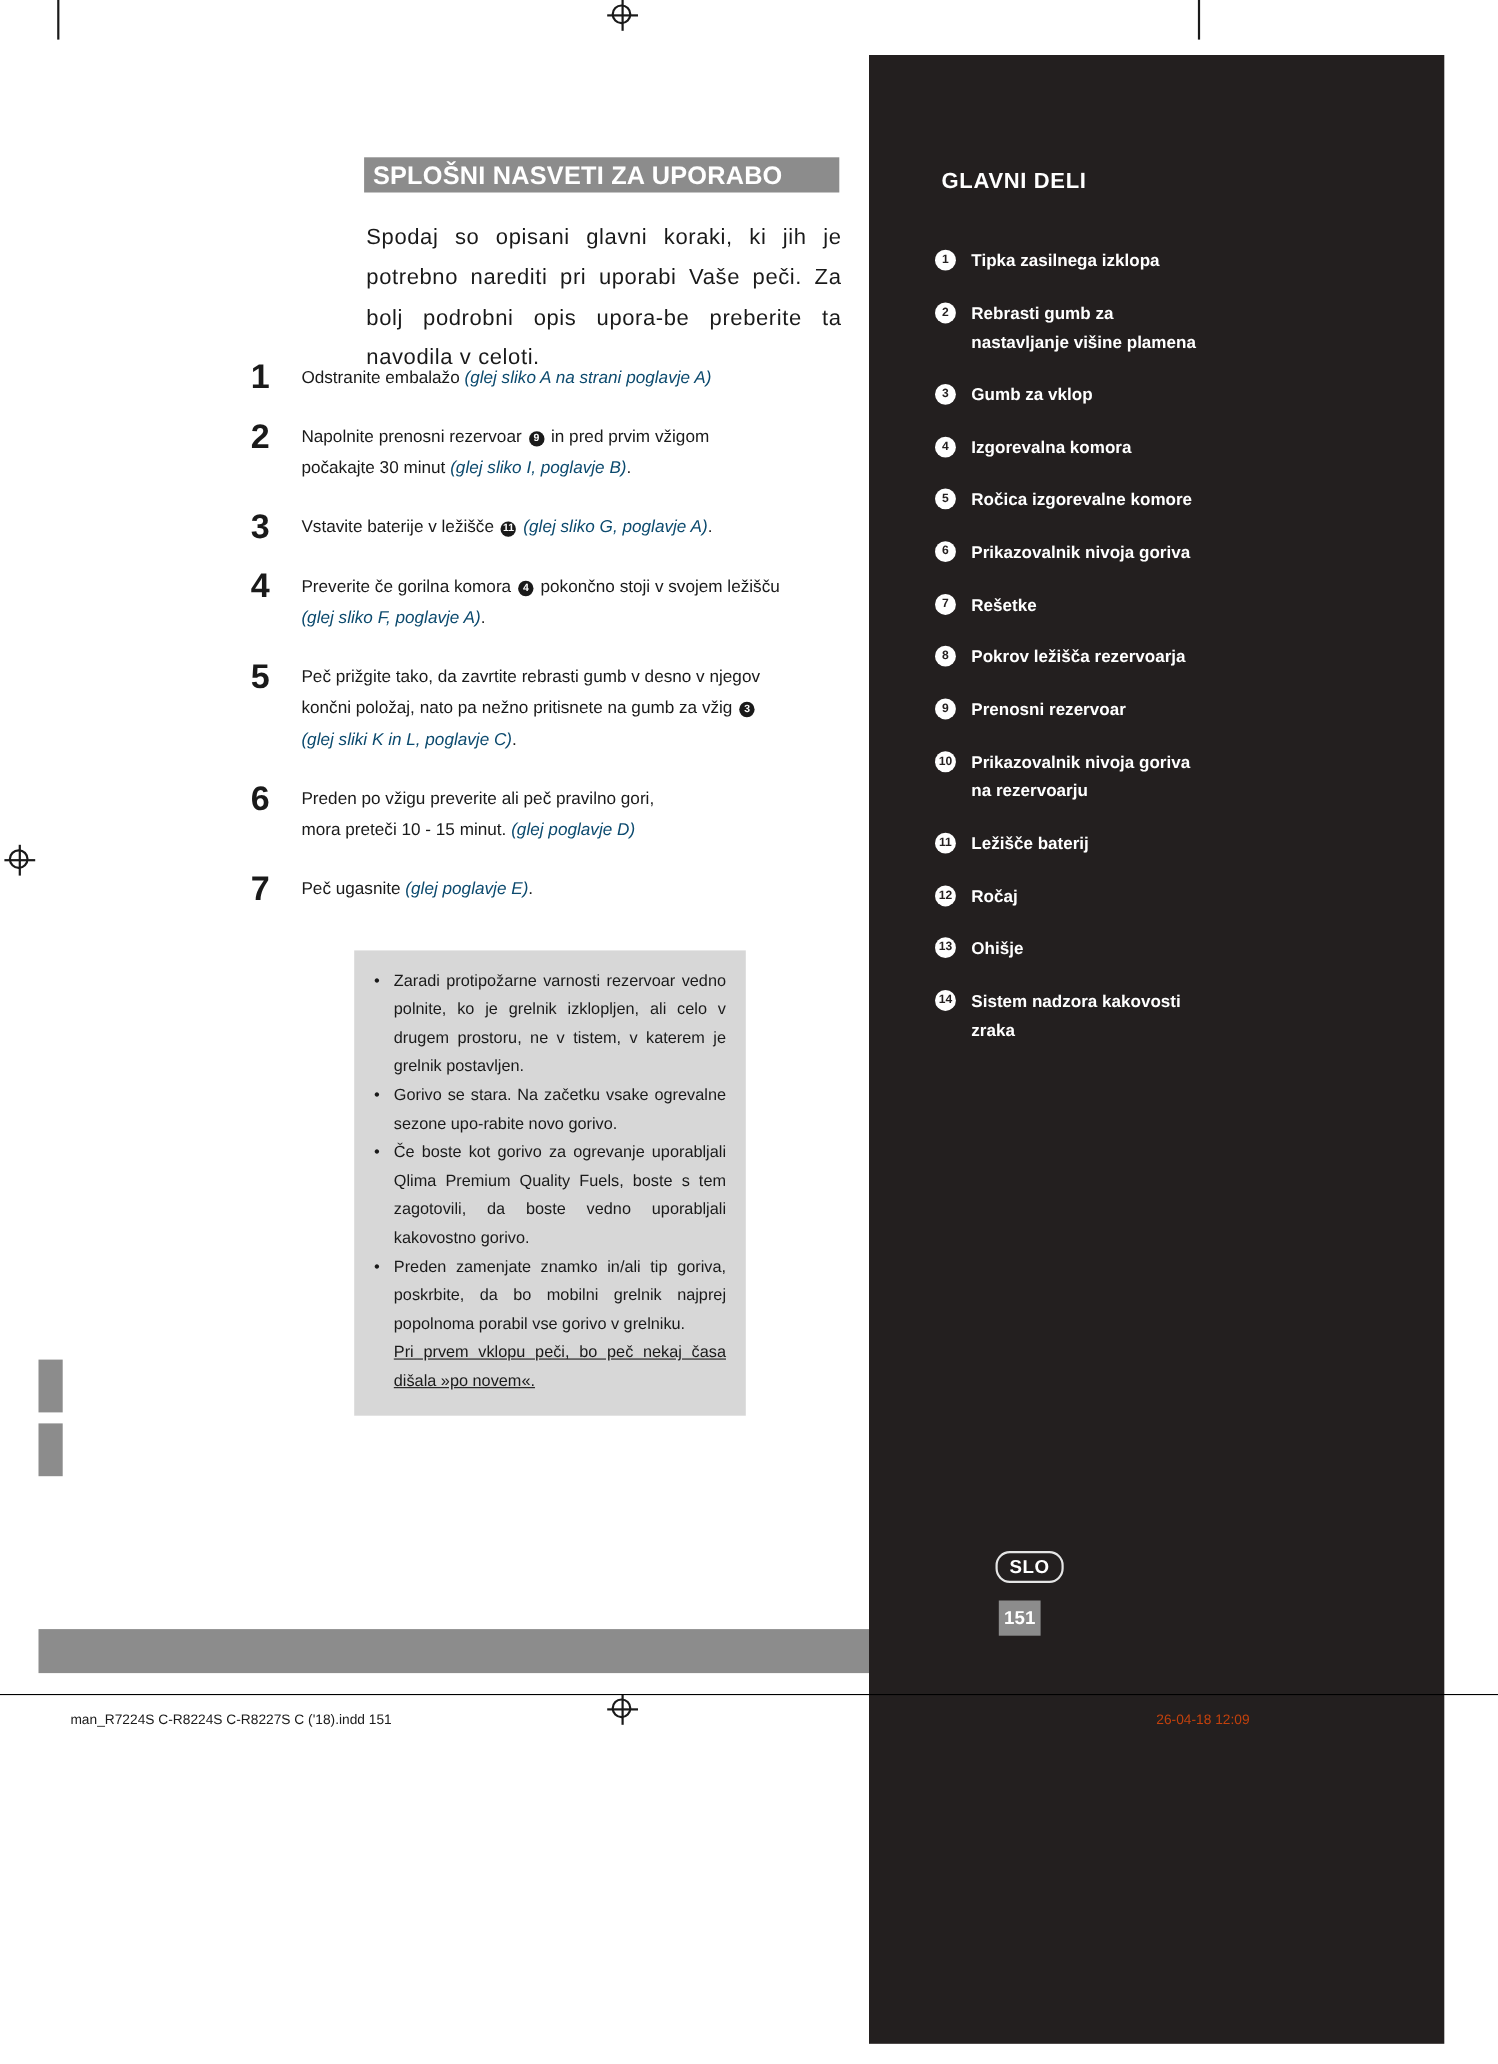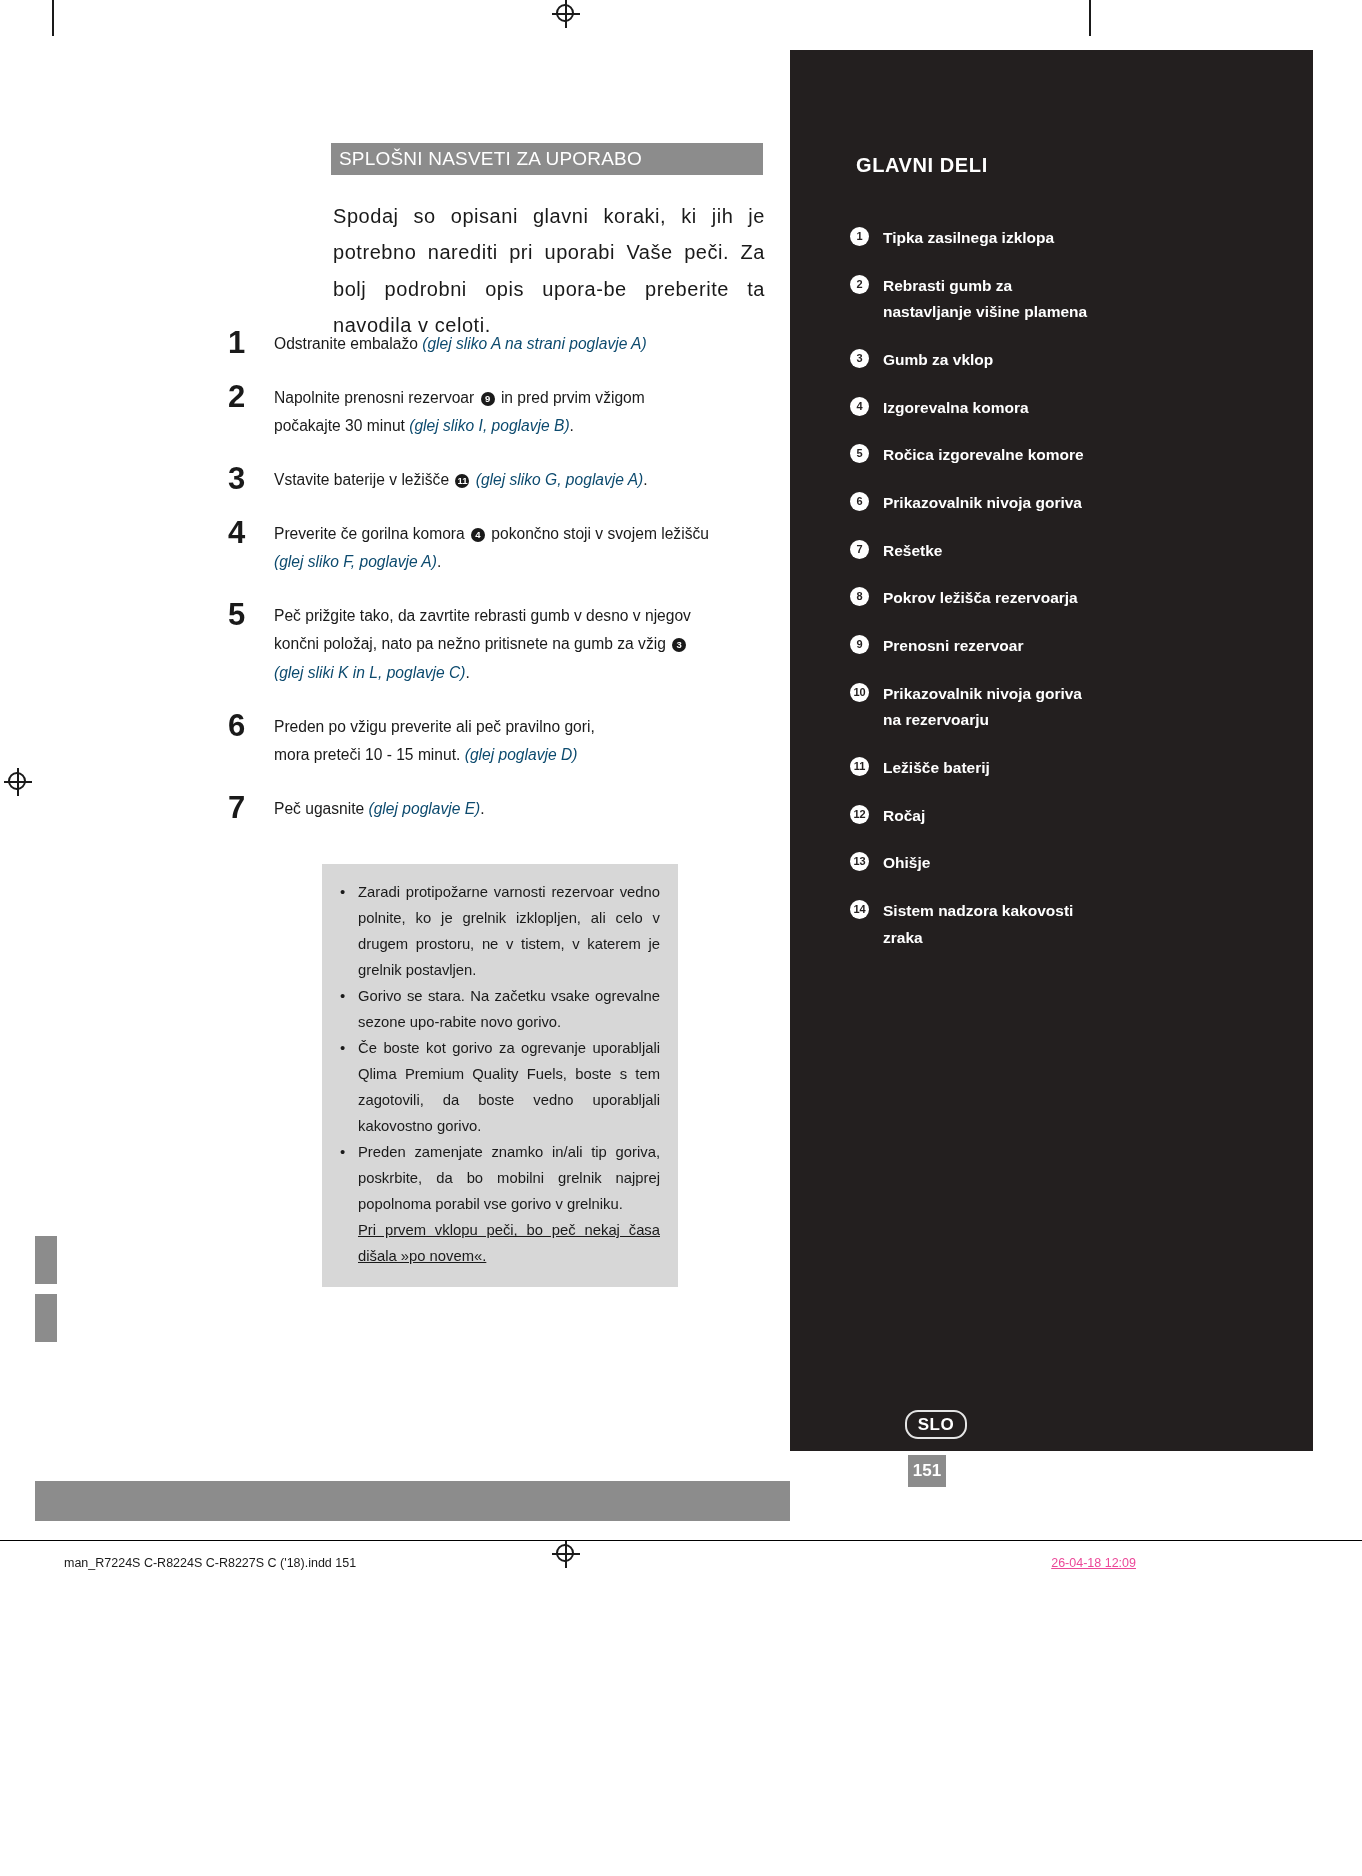--- a/index.html
+++ b/index.html
@@ -9,21 +9,21 @@
   
   .crop{position:absolute;background:#1a1a1a;}
   .reg{position:absolute;width:28px;height:28px;}
   .reg::before,.reg::after{content:"";position:absolute;background:#1a1a1a;}
   .reg::before{left:13px;top:0;width:2px;height:28px;}
   .reg::after{top:13px;left:0;height:2px;width:28px;}
   .reg .ring{position:absolute;left:4px;top:4px;width:18px;height:18px;
              border:2px solid #1a1a1a;border-radius:50%;box-sizing:border-box;}
 
   
-  .sidebar{position:absolute;left:790px;top:50px;width:523px;height:1401px;
+  .sidebar{position:absolute;left:790px;top:50px;width:523px;height:1808px;
            background:#231f1f;color:#ffffff;box-sizing:border-box;}
   .sb-title{position:absolute;left:66px;top:104px;font-size:20px;font-weight:bold;
             letter-spacing:.6px;}
   .sb-list{position:absolute;left:60px;top:175px;width:260px;}
   .sb-item{display:flex;align-items:flex-start;margin-bottom:21px;}
   .sb-num{flex:0 0 auto;width:19px;height:19px;border-radius:50%;
           background:#ffffff;color:#231f1f;font-size:11px;font-weight:bold;
           display:flex;align-items:center;justify-content:center;
           margin-top:2px;margin-right:14px;line-height:1;}
   .sb-label{font-size:15.5px;font-weight:bold;line-height:1.72;max-width:205px;}
@@ -32,21 +32,21 @@
              border:2px solid #e5e5e5;border-radius:13px;color:#ffffff;
              font-size:17px;font-weight:bold;letter-spacing:.5px;
              display:flex;align-items:center;justify-content:center;}
   .pagenum{position:absolute;left:118px;top:1405px;width:38px;height:32px;
            background:#8c8c8c;color:#ffffff;font-size:17px;font-weight:bold;
            display:flex;align-items:center;justify-content:center;}
 
   
   .banner{position:absolute;left:331px;top:143px;width:432px;height:32px;
           background:#8c8c8c;color:#ffffff;display:flex;align-items:center;}
-  .banner span{font-size:19px;font-weight:normal;letter-spacing:.2px;margin-left:8px;}
+  .banner span{font-size:23px;font-weight:bold;letter-spacing:.2px;margin-left:8px;}
 
   .intro{position:absolute;left:333px;top:198px;width:432px;
          font-size:20px;line-height:1.82;
          text-align:justify;letter-spacing:.55px;}
 
   .steps{position:absolute;left:228px;top:330px;width:540px;}
   .step{position:relative;margin-bottom:26px;}
   .step-num{position:absolute;left:0;top:-5px;width:40px;
             font-size:31px;font-weight:bold;font-family:"Liberation Sans",sans-serif;}
   .step-body{margin-left:46px;font-size:15.6px;line-height:1.80;}
@@ -67,21 +67,21 @@
 
   
   .grey-bar{position:absolute;left:35px;top:1481px;width:755px;height:40px;
             background:#8c8c8c;}
   .grey-tab{position:absolute;background:#8c8c8c;}
 
   
   .footer{position:absolute;left:0;top:1540px;width:1200px;height:60px;text-align:center;}
   .footer .rule{position:absolute;left:0;top:0;width:1362px;height:1px;background:#000;}
   .foot-left{position:absolute;left:64px;top:16px;font-size:12.5px;color:#1a1a1a;}
-  .foot-right{position:absolute;right:64px;top:16px;font-size:12.5px;color:#ec4899;text-decoration:underline;}
+  .foot-right{position:absolute;right:64px;top:16px;font-size:12.5px;color:#c2410c;}
 </style>
 </head>
 <body>
 
 <div class="crop" style="left:52px;top:0;width:2px;height:36px;"></div>
 <div class="crop" style="left:1089px;top:0;width:2px;height:36px;"></div>
 <div class="reg" style="left:552px;top:0px;">
     <span class="ring"></span>
   </div>
 <div class="reg" style="left:4px;top:768px;">

